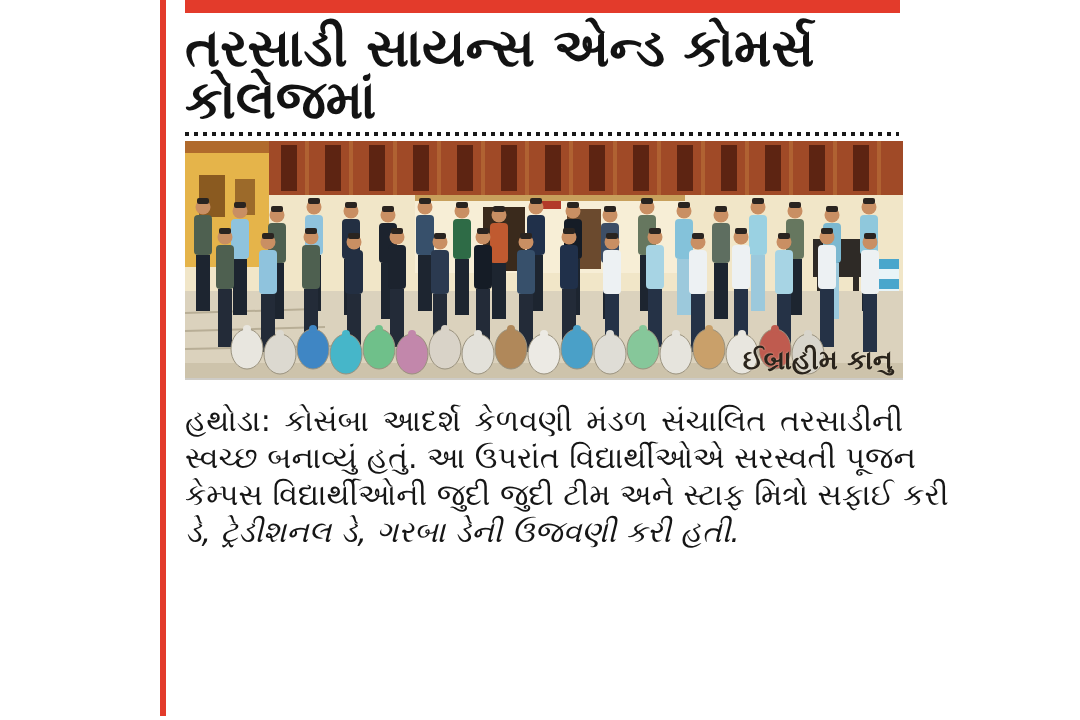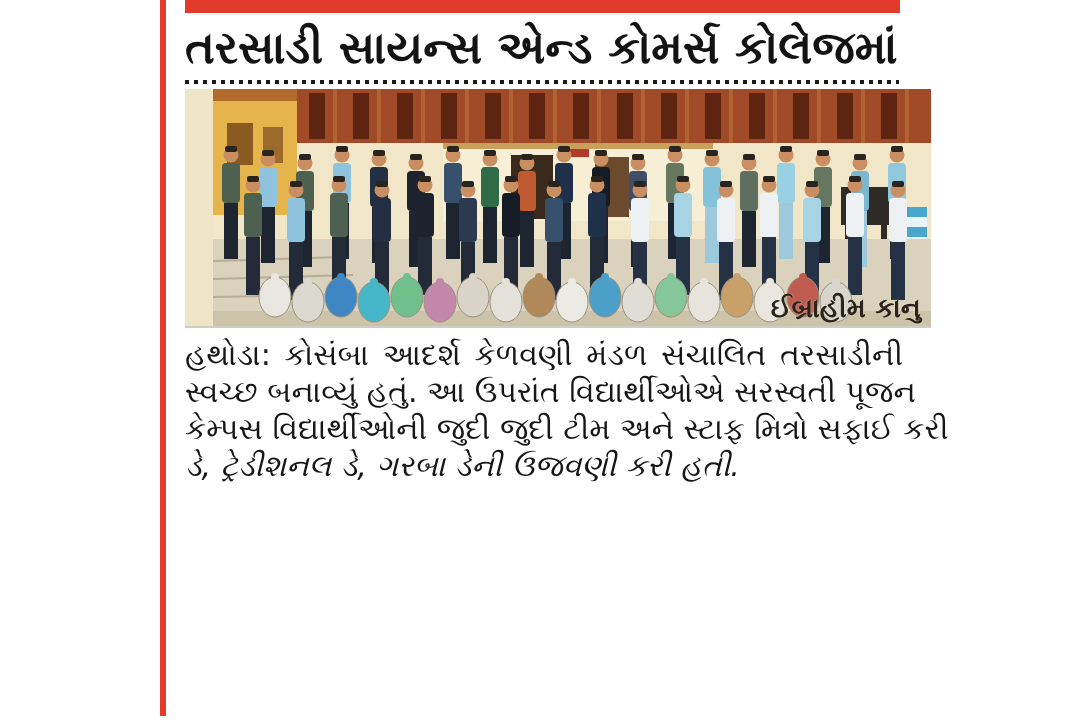--- a/index.html
+++ b/index.html
@@ -11,41 +11,40 @@
     position:absolute;left:160px;top:0;width:6px;height:716px;background:#e33b2b;
   }
   .content{
     position:absolute;left:185px;top:0;width:718px;
   }
   .red-bar{
     width:715px;height:13px;background:#e33b2b;
   }
   .headline{
     margin:9px 0 4px 0;
-    font-size:45px;line-height:52px;font-weight:bold;color:#131313;
+    font-size:53px;line-height:52px;font-weight:bold;color:#131313;
     letter-spacing:0;
   }
   .dotted-sep{
     width:714px;height:4px;margin:6px 0 5px 0;
     background:repeating-linear-gradient(to right,#181818 0 4px,transparent 4px 9px);
   }
   .photo{
     position:relative;width:718px;height:237px;margin:3px 0 0 0;
     background:#efe4c6;overflow:hidden;
     box-shadow:0 2px 0 rgba(60,50,30,.25);
-    padding-left:28px;
   }
   .photo svg{display:block;width:718px;height:237px;}
   .credit{
     position:absolute;right:10px;bottom:2px;
     font-size:27px;font-weight:600;color:#2a241c;
     text-shadow:0 0 2px rgba(245,235,210,.7);
   }
   .body-text{
-    margin-top:10px;width:718px;
+    margin-top:24px;width:718px;
     font-size:30px;line-height:37px;color:#161616;
   }
   .body-text .line{
     text-align:justify;text-align-last:justify;white-space:nowrap;
   }
   .body-text .line.last{
     text-align-last:left;white-space:normal;font-style:italic;
   }
 </style>
 </head>

